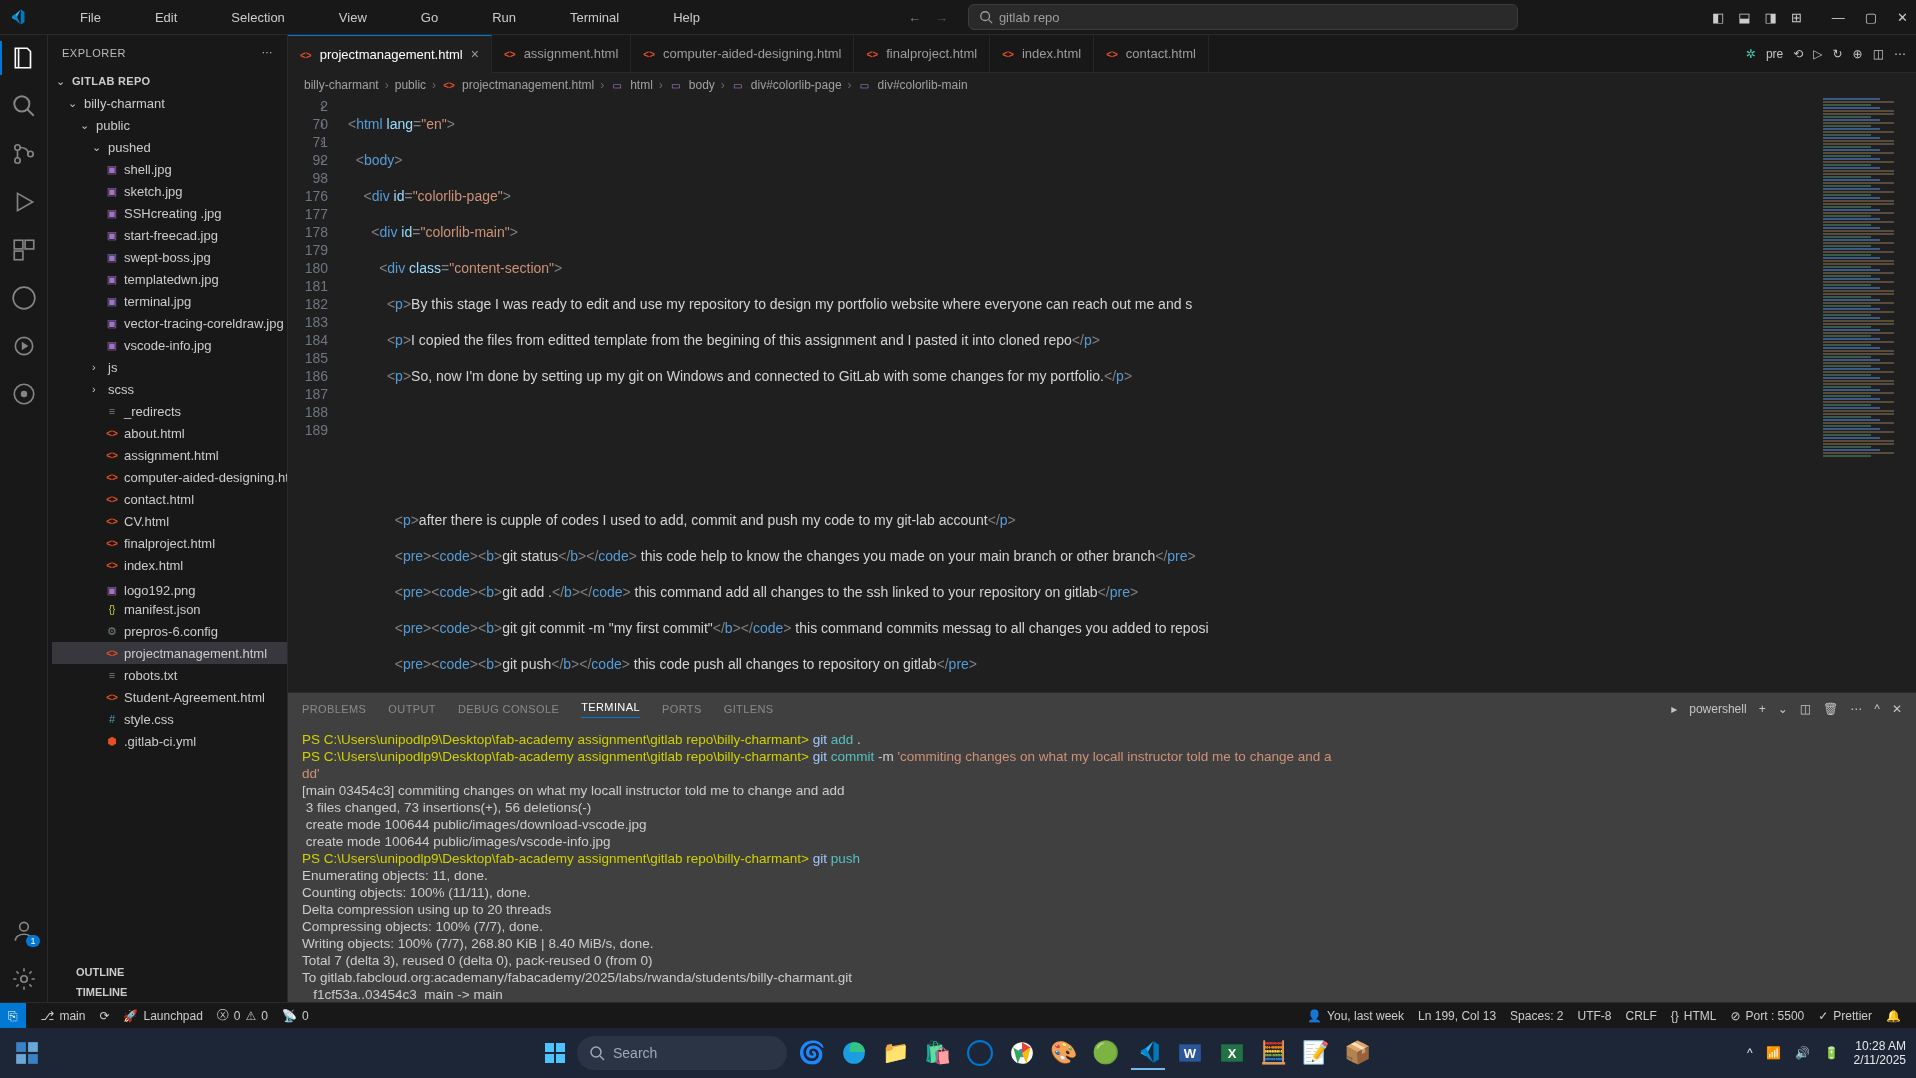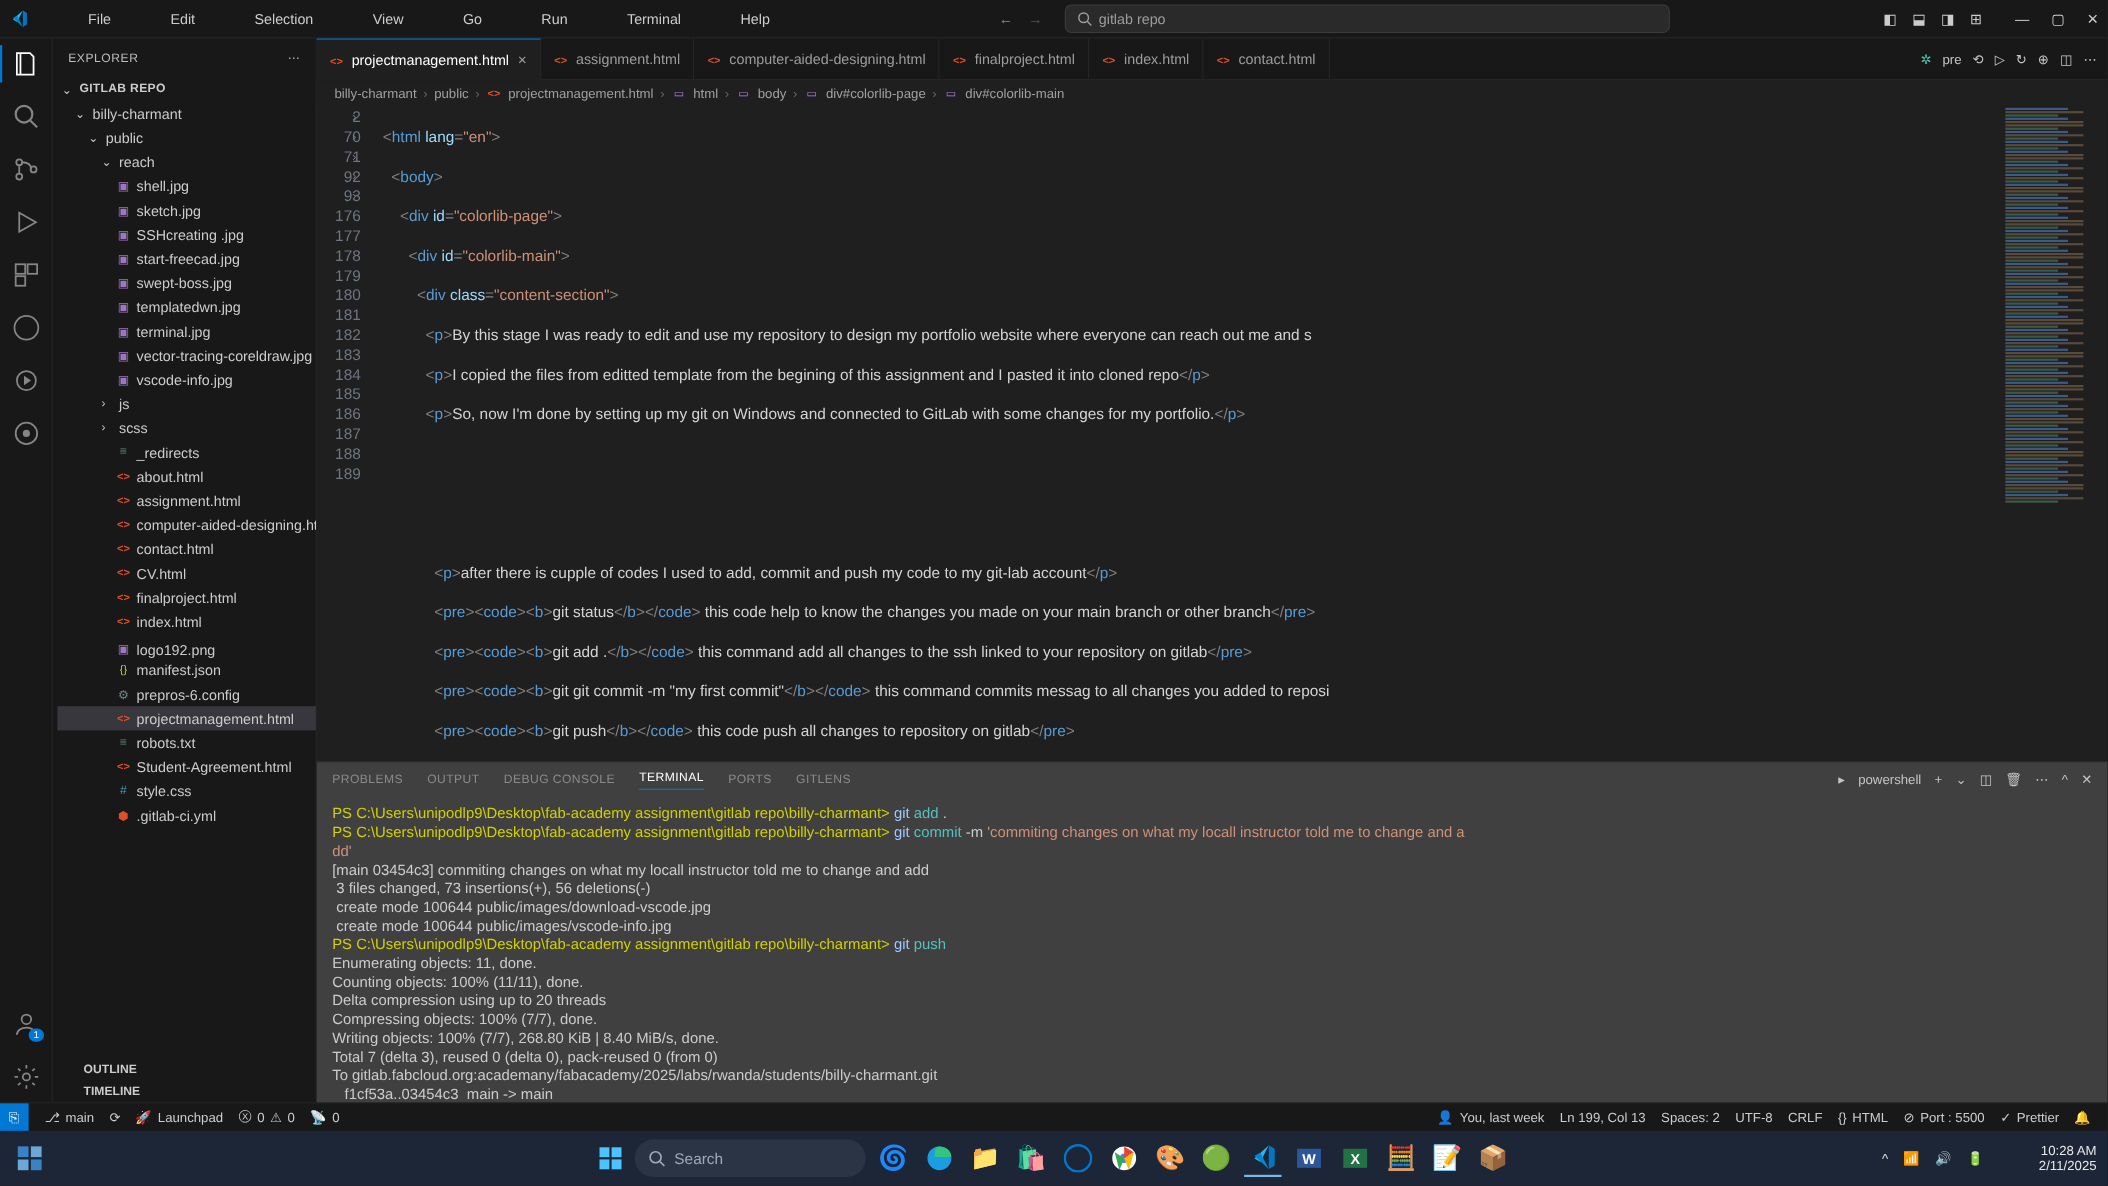--- a/index.html
+++ b/index.html
@@ -113,21 +113,21 @@
 .status-bar .grow { flex: 1; }
 
 
 .taskbar { position: absolute; bottom: 0; left: 0; right: 0; height: 50px; background: #1c2636; display: flex; align-items: center; }
 .taskbar .start-area { display: flex; align-items: center; gap: 8px; margin: 0 auto; }
 .taskbar .win-start { width: 28px; height: 28px; color: #4cc2ff; display: flex; align-items: center; justify-content: center; }
 .taskbar .task-search { width: 210px; height: 34px; background: #2b3444; border-radius: 17px; display: flex; align-items: center; padding: 0 12px; gap: 8px; color: #a0a8b8; font-size: 14px; }
 .taskbar .task-icon { width: 34px; height: 34px; display: flex; align-items: center; justify-content: center; cursor: pointer; font-size: 22px; }
 .taskbar .task-icon.active { border-bottom: 2px solid #76b9ed; }
 .taskbar .tray { position: absolute; right: 10px; display: flex; align-items: center; gap: 14px; color: #e8e8e8; font-size: 12px; }
-.taskbar .clock { text-align: right; line-height: 14px; margin-left: 36px; }
+.taskbar .clock { text-align: right; line-height: 14px; }
 .taskbar .widgets { position: absolute; left: 10px; width: 34px; height: 34px; display: flex; align-items: center; justify-content: center; }
 
 svg { fill: currentColor; }
 .icon-svg { width: 100%; height: 100%; }
 </style>
 </head>
 <body>
 
 <div class="titlebar">
   <div class="vs-logo">
@@ -251,21 +251,21 @@
       <div class="tree-item" style="padding-left:16px">
         <span class="chev down"></span>
           <span>billy-charmant</span>
       </div>
       <div class="tree-item" style="padding-left:28px">
         <span class="chev down"></span>
           <span>public</span>
       </div>
       <div class="tree-item" style="padding-left:40px">
         <span class="chev down"></span>
-          <span>reach</span>
+          <span>pushed</span>
       </div>
       <div id="images-list">
           <div class="tree-item" style="padding-left: 52px;">
             <span class="ficon img"></span>
             <span>shell.jpg</span>
           </div>
           <div class="tree-item" style="padding-left: 52px;">
             <span class="ficon img"></span>
             <span>sketch.jpg</span>
           </div>

